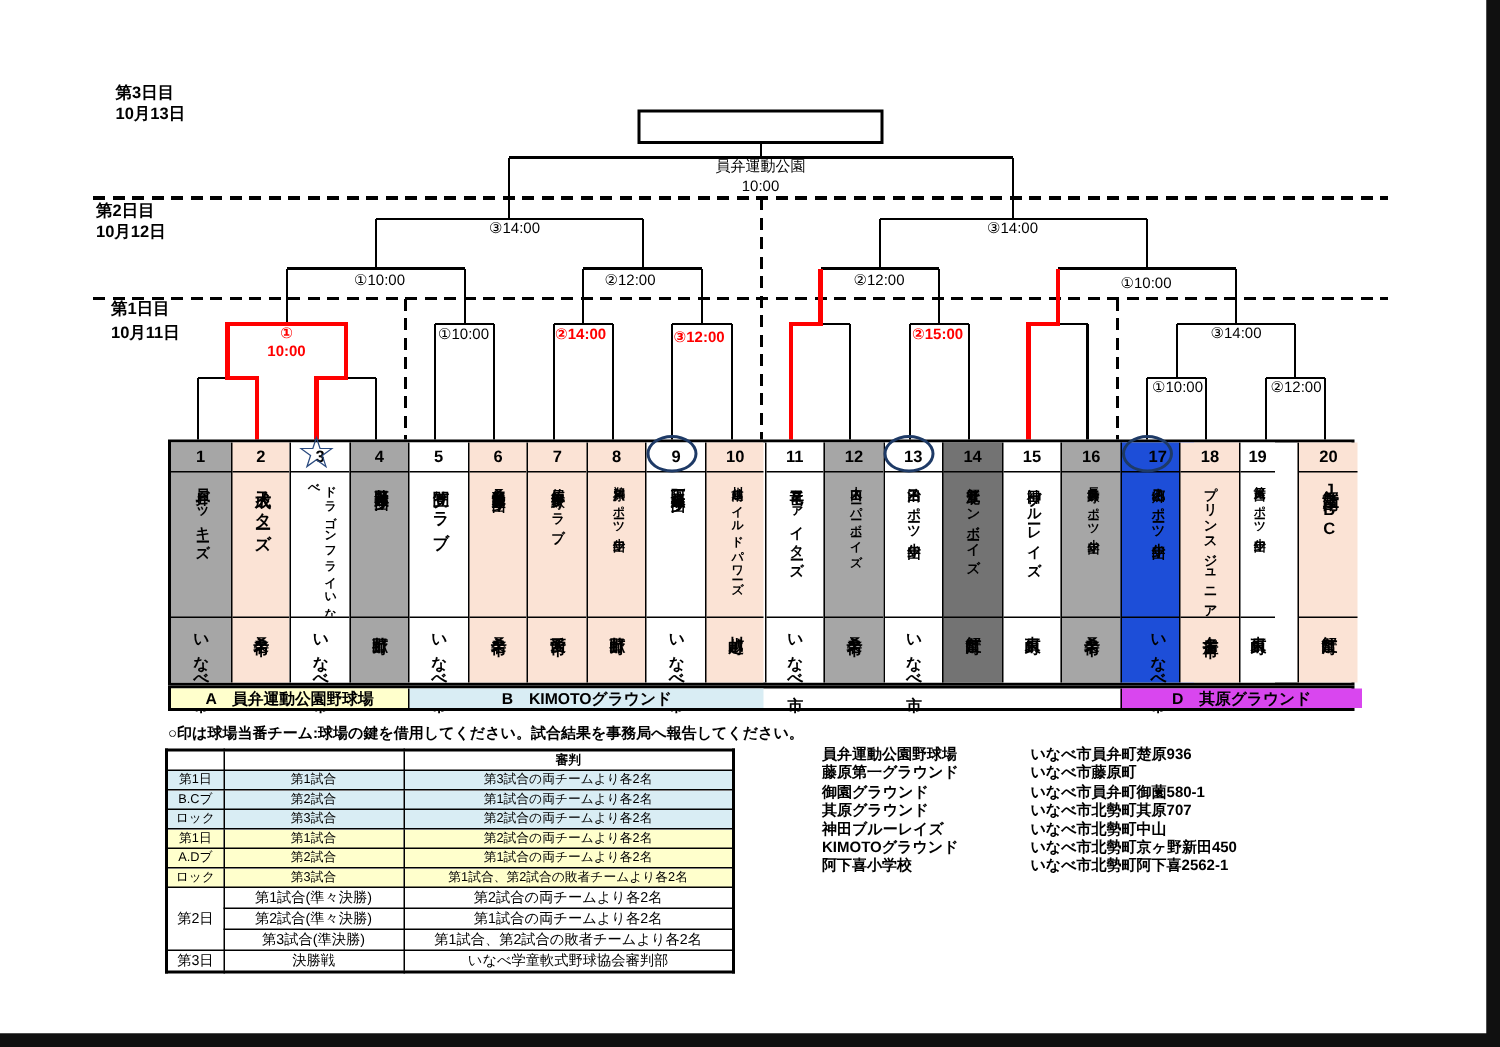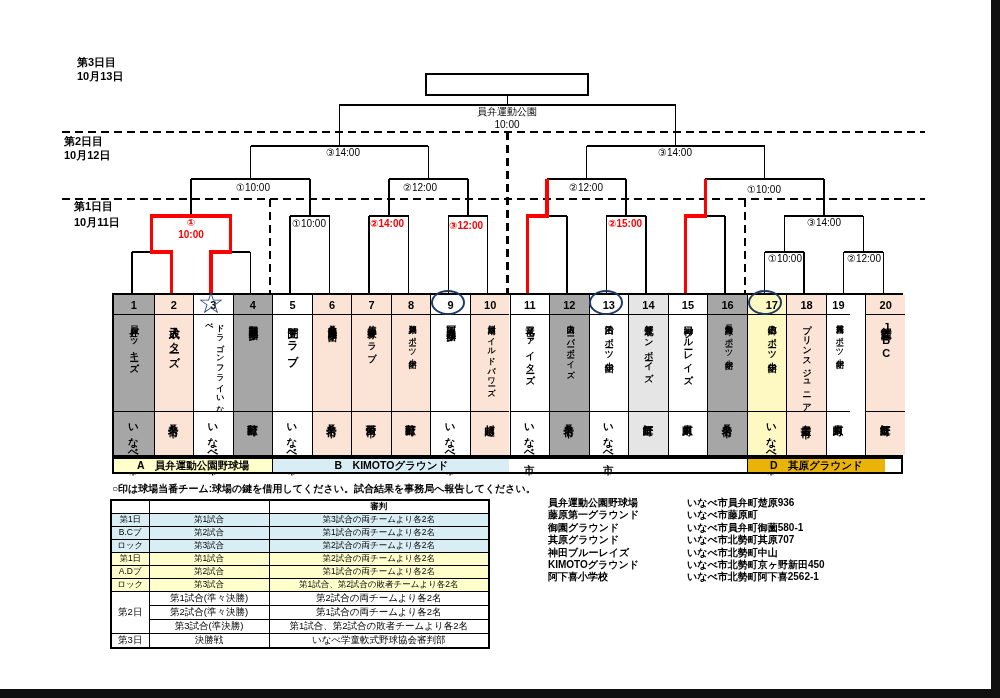--- a/index.html
+++ b/index.html
@@ -226,21 +226,21 @@
       </div>
       <div class="tcol" style="left: 474.6px; width: 39.55px; background: rgb(255, 255, 255);">
         <div class="tnum" style="height:20px">13</div>
         <div class="tname" style="height:97px">
           <span style="font-size:9px">治田スポーツ少年団</span>
         </div>
         <div class="tcity" style="height:47px">
           <span>いなべ市</span>
         </div>
       </div>
-      <div class="tcol" style="left: 514.15px; width: 39.55px; background: #e5e5e5;">
+      <div class="tcol" style="left: 514.15px; width: 39.55px; background: #737373;">
         <div class="tnum" style="height:20px">14</div>
         <div class="tname" style="height:97px">
           <span style="font-size:9px">蟹江北サンボーイズ</span>
         </div>
         <div class="tcity" style="height:47px">
           <span>蟹江町</span>
         </div>
       </div>
       <div class="tcol" style="left: 553.7px; width: 39.55px; background: rgb(255, 255, 255);">
         <div class="tnum" style="height:20px">15</div>
@@ -253,21 +253,21 @@
       </div>
       <div class="tcol" style="left: 593.25px; width: 39.55px; background: rgb(166, 166, 166);">
         <div class="tnum" style="height:20px">16</div>
         <div class="tname" style="height:97px">
           <span style="font-size:8px">長島野球スポーツ少年団</span>
         </div>
         <div class="tcity" style="height:47px">
           <span>桑名市</span>
         </div>
       </div>
-      <div class="tcol" style="left: 632.8px; width: 49px; background: #fef9c3;">
+      <div class="tcol" style="left: 632.8px; width: 49px; background: #1d4ed8;">
         <div class="tnum" style="height:20px">17</div>
         <div class="tname" style="height:97px">
           <span style="font-size:9px">山郷スポーツ少年団</span>
         </div>
         <div class="tcity" style="height:47px">
           <span>いなべ市</span>
         </div>
       </div>
       <div class="tcol" style="left: 672.35px; width: 39.55px; background: rgb(251, 227, 213);">
         <div class="tnum" style="height:20px">18</div>
@@ -299,21 +299,21 @@
     </div>
   <div id="marks">
       <div class="mark-star" style="left: 210.875px; top: 288px;">☆</div>
       <div class="mark-circle" style="left: 431.175px; top: 290px; width: 34px; height: 25px;"></div>
       <div class="mark-circle" style="left: 589.375px; top: 290px; width: 34px; height: 25px;"></div>
       <div class="mark-circle" style="left: 747.575px; top: 290px; width: 34px; height: 25px;"></div>
     </div>
   <div id="groundrow" style="left:112px;top:457px;width:791px;height:17px;">
       <div class="gcell first" style="left: 0px; width: 158.2px; background: rgb(255, 255, 204);">A　員弁運動公園野球場</div>
       <div class="gcell" style="left: 158.2px; width: 237.3px; background: rgb(217, 237, 244);">B　KIMOTOグラウンド</div>
-      <div class="gcell" style="left: 632.8px; width: 138px; background: #eab308;">D　其原グラウンド</div>
+      <div class="gcell" style="left: 632.8px; width: 161px; background: #d946ef;">D　其原グラウンド</div>
     </div>
 
   <div class="abs note" style="left:112px;top:482px;">○印は球場当番チーム:球場の鍵を借用してください。試合結果を事務局へ報告してください。</div>
 
   <table id="umpire" style="left:110px;top:499px;width:378px;">
     <colgroup>
         <col style="width:38px">
         <col style="width:120px">
         <col style="width:220px">
       </colgroup>

